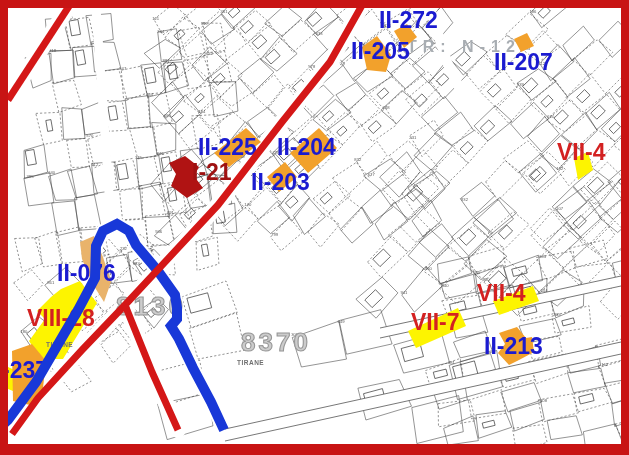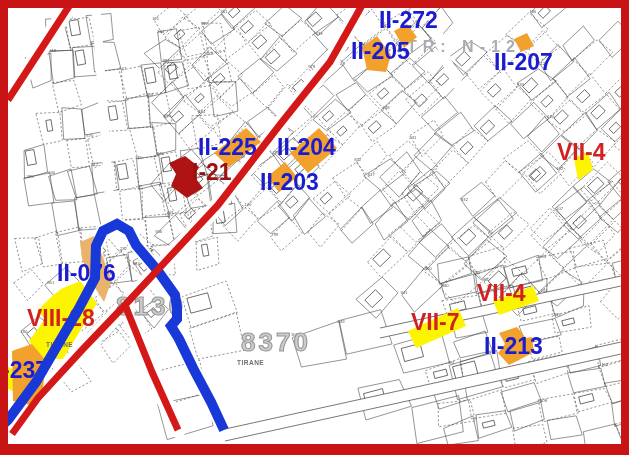--- a/index.html
+++ b/index.html
@@ -541,21 +541,21 @@
     </svg>
 
   <div id="labels">
       <div class="parcel-label lbl-blue" style="position: absolute; left: 379px; top: 8px;">II-272</div>
       <div class="parcel-label lbl-blue" style="position: absolute; left: 351px; top: 39px;">II-205</div>
       <div class="parcel-label lbl-blue" style="position: absolute; left: 494px; top: 50px;">II-207</div>
       <div class="parcel-label lbl-blue" style="position: absolute; left: 198px; top: 135px;">II-225</div>
       <div class="parcel-label lbl-blue" style="position: absolute; left: 277px; top: 135px;">II-204</div>
       <div class="parcel-label lbl-red" style="position: absolute; left: 557px; top: 140px;">VII-4</div>
       <div class="parcel-label lbl-darkred" style="position: absolute; left: 152px; top: 160px;">I-21</div>
-      <div class="parcel-label lbl-blue" style="position: absolute; left: 260px; top: 170px;">II-203</div>
+      <div class="parcel-label lbl-blue" style="position: absolute; left: 251px; top: 170px;">II-203</div>
       <div class="parcel-label lbl-blue" style="position: absolute; left: 57px; top: 261px;">II-076</div>
       <div class="parcel-label lbl-red" style="position: absolute; left: 27px; top: 306px;">VIII-28</div>
       <div class="parcel-label lbl-blue" style="position: absolute; left: 2px; top: 358px;">-237</div>
       <div class="parcel-label lbl-red" style="position: absolute; left: 477px; top: 281px;">VII-4</div>
       <div class="parcel-label lbl-red" style="position: absolute; left: 411px; top: 310px;">VII-7</div>
       <div class="parcel-label lbl-blue" style="position: absolute; left: 484px; top: 334px;">II-213</div>
     </div>
 
   <svg id="boundaries" class="layer" width="629" height="455" viewBox="0 0 629 455">
       <polyline points="-5,432 8,420 36,382 57,346 78,310 95,278 96,246 103,231 117,224 129,231 136,245 158,271 175,295 177,308 177,319 171,326 179,339 193,368 211,402 224,430" fill="none" stroke="#1838d8" stroke-width="10" stroke-linejoin="miter" stroke-linecap="butt"></polyline>

